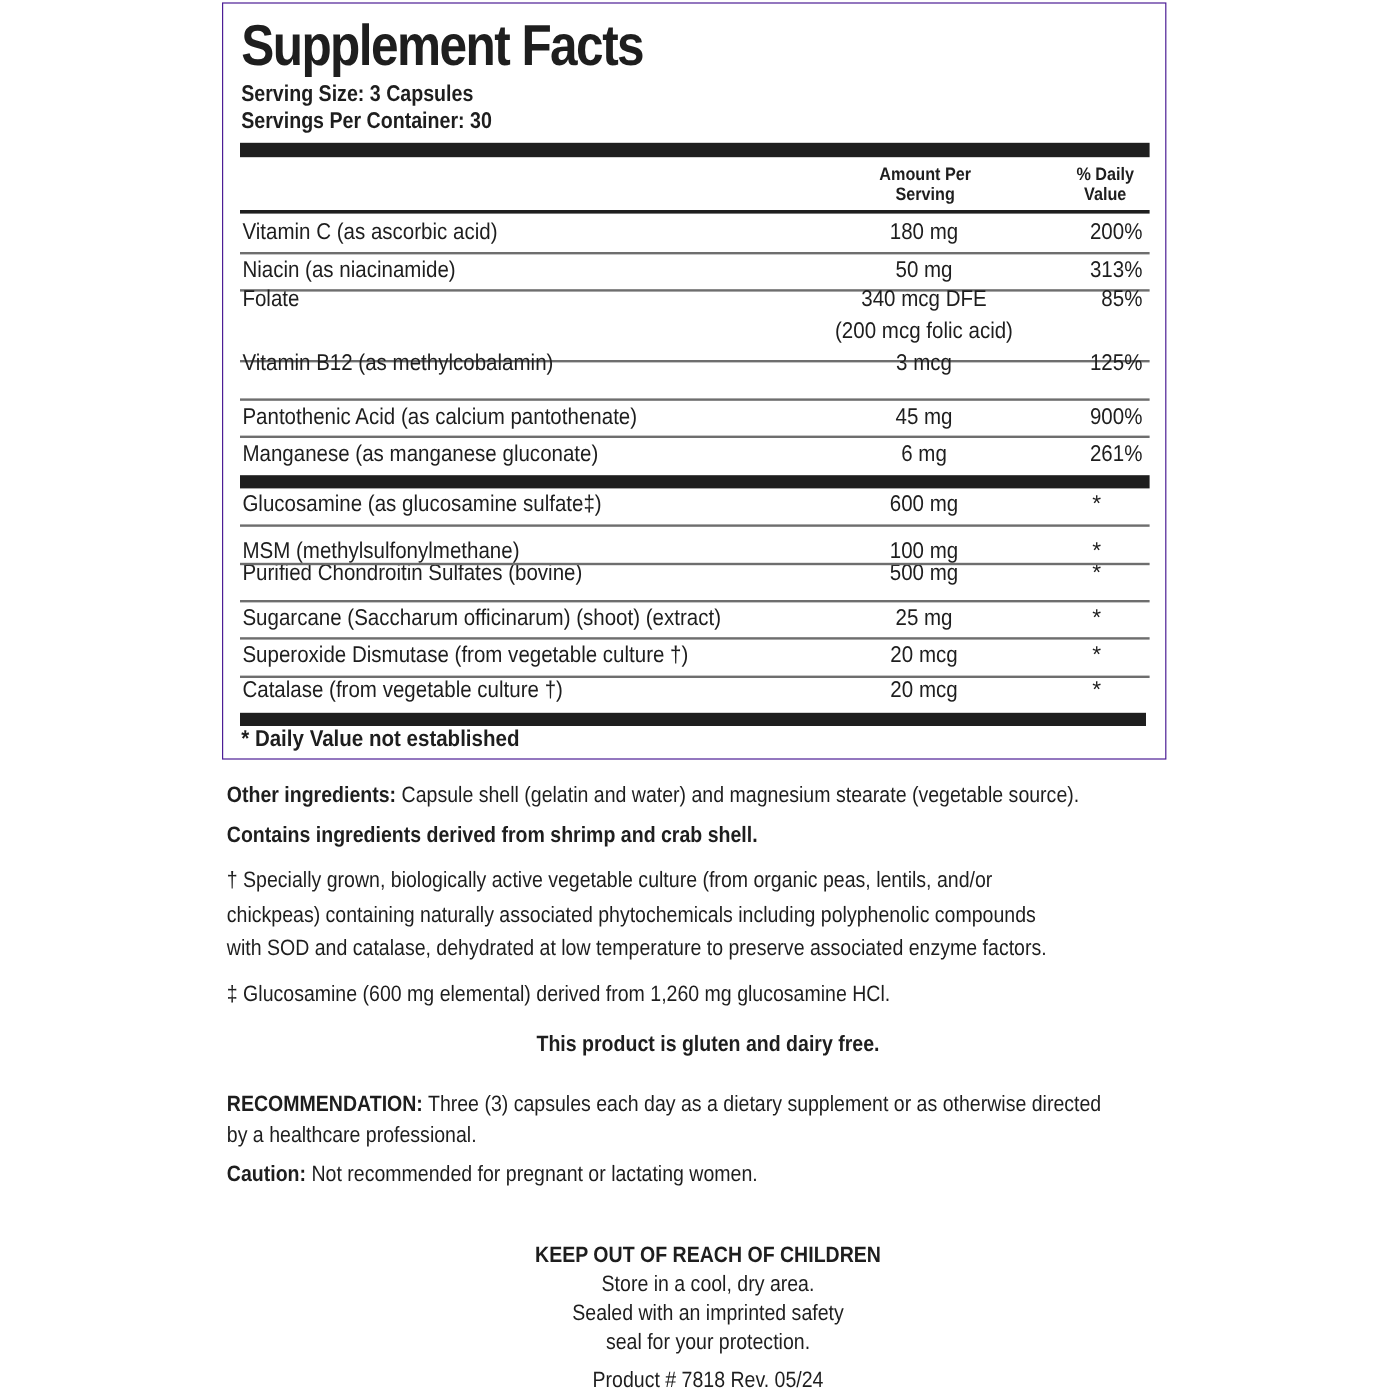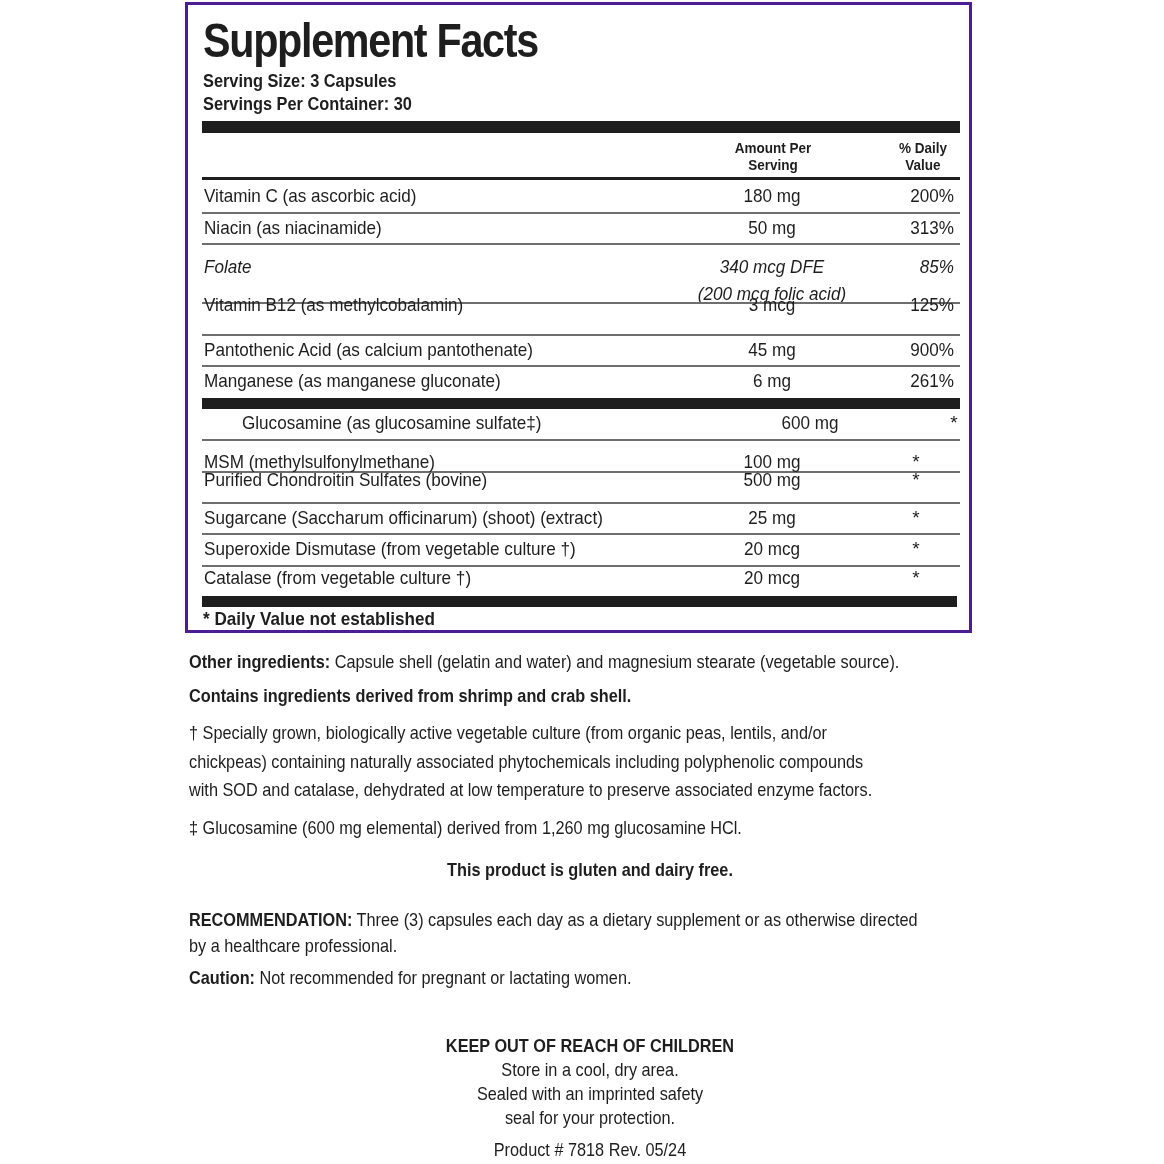--- a/index.html
+++ b/index.html
@@ -15,21 +15,21 @@
       font-family: "Liberation Sans", "DejaVu Sans", sans-serif;
       color: #1e1e1e;
     }
     
     .facts-box {
       position: absolute;
       left: 185px;
       top: 2px;
       width: 787px;
       height: 631px;
-      border: 3px solid #4c1d95;
+      border: 1px solid #4c1d95;
       box-sizing: border-box;
     }
     .facts-title {
       position: absolute;
       left: 15px;
       top: 6px;
       font-size: 48px;
       font-weight: bold;
       letter-spacing: -1.5px;
       line-height: 60px;
@@ -191,21 +191,21 @@
   </div>
   <div class="thin-rule" style="top:207px;"></div>
 
   <div class="row" style="top:208px;">
     <span class="name">Niacin (as niacinamide)</span>
     <span class="amount">50  mg</span>
     <span class="dv">313%</span>
   </div>
   <div class="thin-rule" style="top:238px;"></div>
 
-  <div class="row" style="top:247px; height:56px;font-style:italic;">
+  <div class="row" style="top:232px; height:56px;">
     <span class="name">Folate</span>
     <span class="amount">340  mcg DFE</span>
     <span class="amount2">(200 mcg folic acid)</span>
     <span class="dv">85%</span>
   </div>
   <div class="thin-rule" style="top:297px;"></div>
 
   <div class="row" style="top:285px;">
     <span class="name">Vitamin B12 (as methylcobalamin)</span>
     <span class="amount">3  mcg</span>
@@ -221,21 +221,21 @@
   <div class="thin-rule" style="top:360px;"></div>
 
   <div class="row" style="top:361px;">
     <span class="name">Manganese (as manganese gluconate)</span>
     <span class="amount">6  mg</span>
     <span class="dv">261%</span>
   </div>
 
   <div class="thick-bar" style="top:393px; height:11px;"></div>
 
-  <div class="row" style="top:403px;margin-left:38px;">
+  <div class="row" style="top:403px;">
     <span class="name">Glucosamine (as glucosamine sulfate‡)</span>
     <span class="amount">600 mg</span>
     <span class="dv star">*</span>
   </div>
   <div class="thin-rule" style="top:434px;"></div>
 
   <div class="row" style="top:435px;margin-top:25px;">
     <span class="name">Purified Chondroitin Sulfates (bovine)</span>
     <span class="amount">500 mg</span>
     <span class="dv star">*</span>

